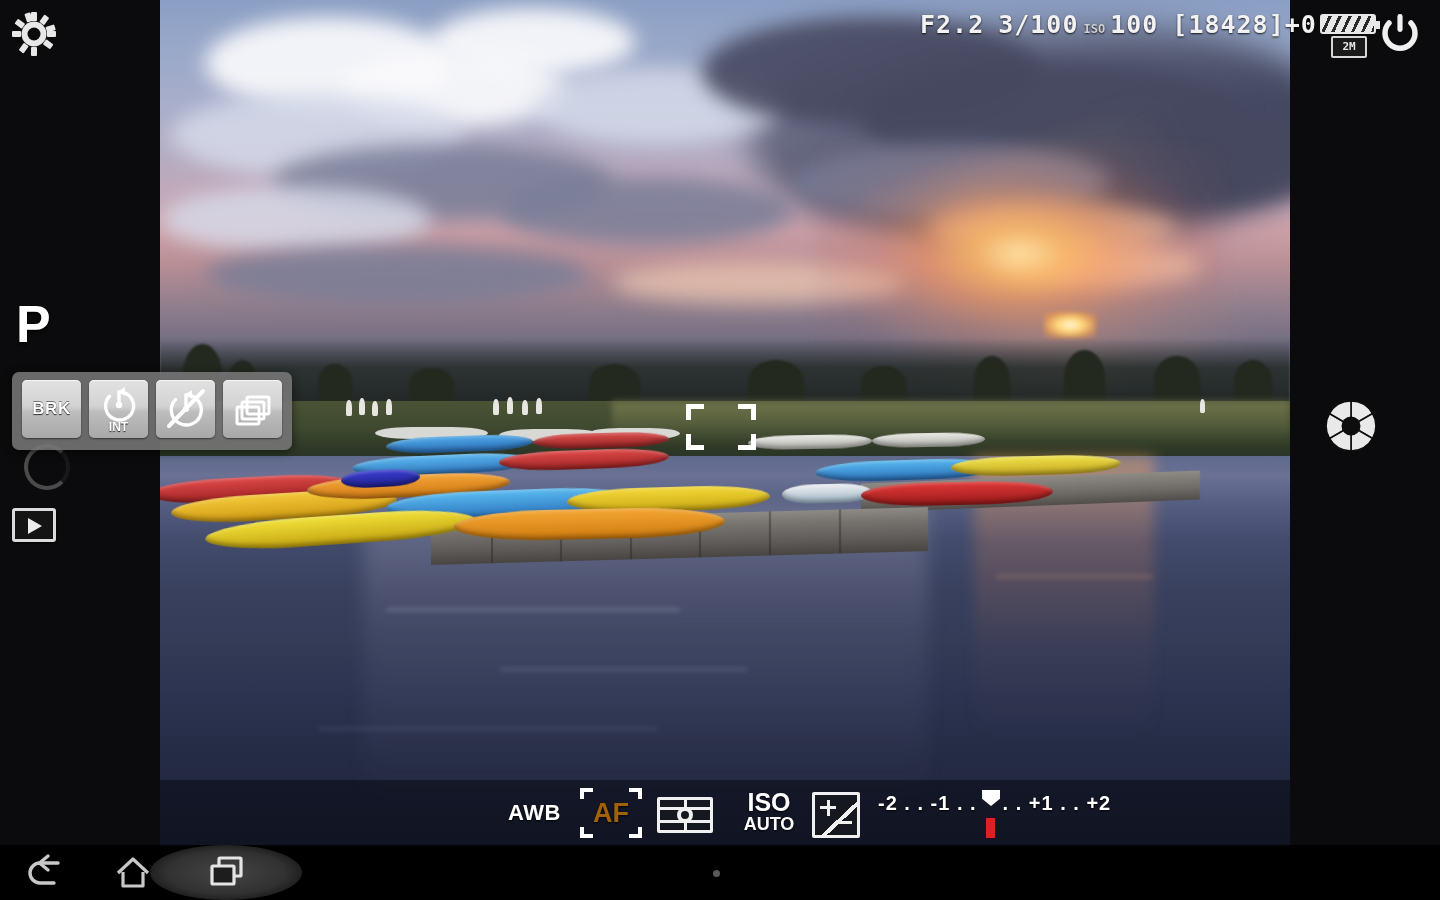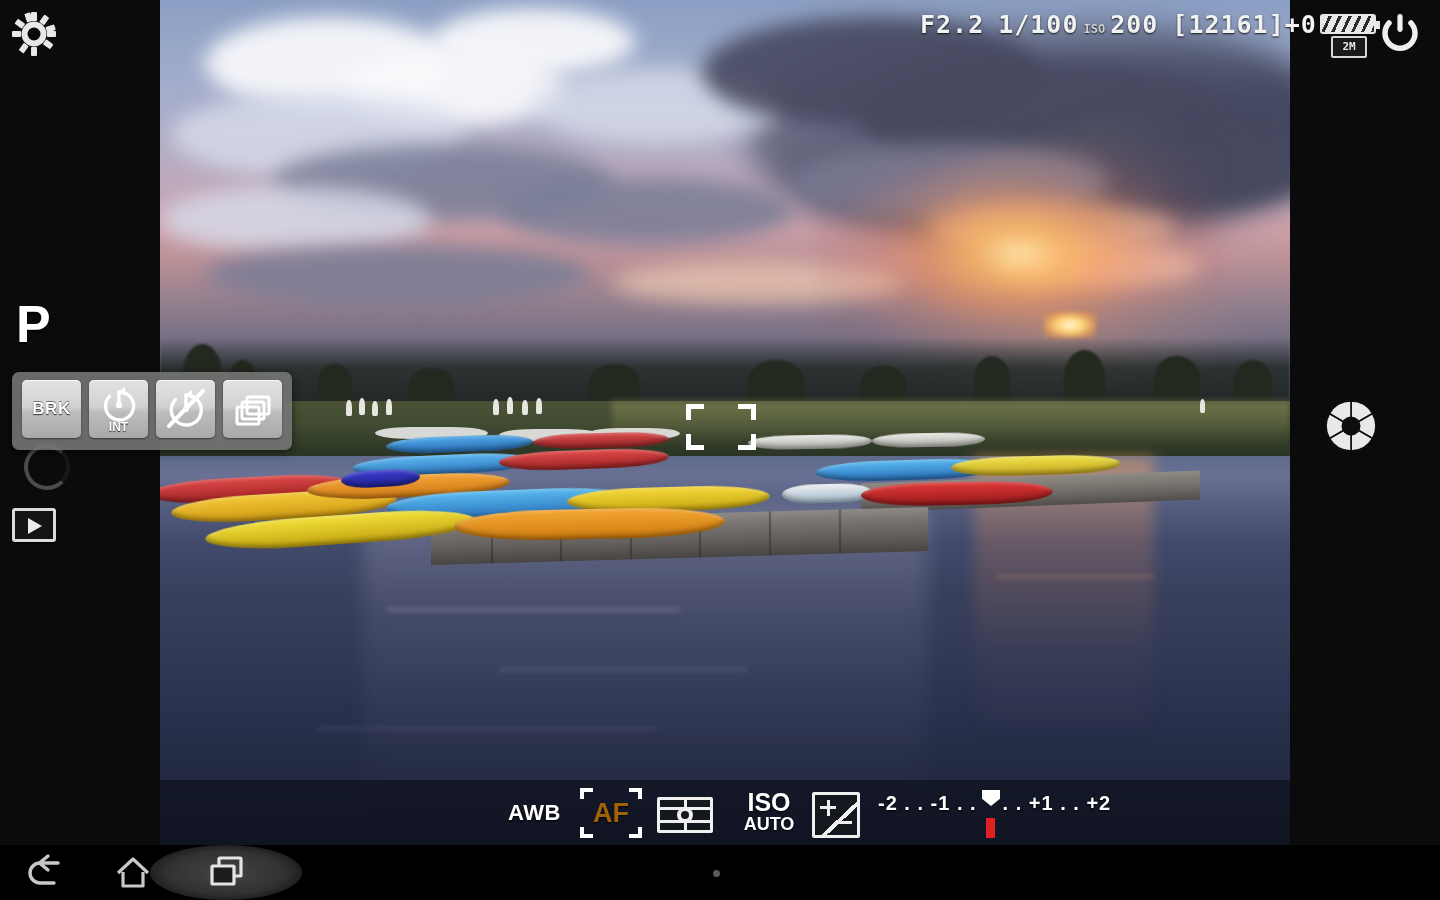--- a/index.html
+++ b/index.html
@@ -497,25 +497,25 @@
           <path d="M9.4 18.5 A25 25 0 0 1 31 6 L31 31 Z"></path>
         </g>
         <circle cx="31" cy="31" r="9.5" fill="#0d0d0d"></circle>
       </svg>
     </div>
   </div>
 
   <div id="lcd">
     <span>F2.2</span>
     <span class="sep"></span>
-    <span>1/100</span>
+    <span>3/100</span>
     <span class="iso-sm">ISO</span>
-    <span>200</span>
+    <span>100</span>
     <span class="sep"></span>
-    <span>[12161]</span>
+    <span>[18428]</span>
     <span>+0</span>
   </div>
 
   <div class="batt"></div>
   <div class="res-badge">2M</div>
 
   <div id="af-frame">
     <i class="tl"></i>
     <i class="tr"></i>
     <i class="bl"></i>

